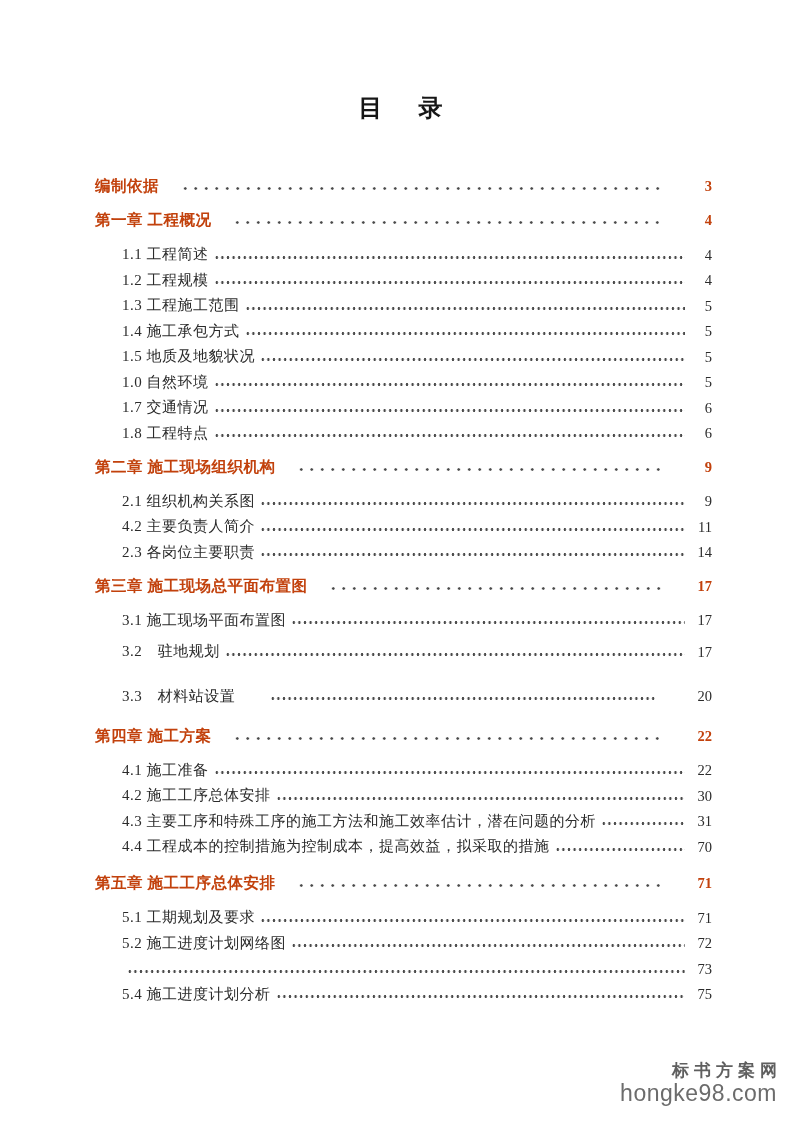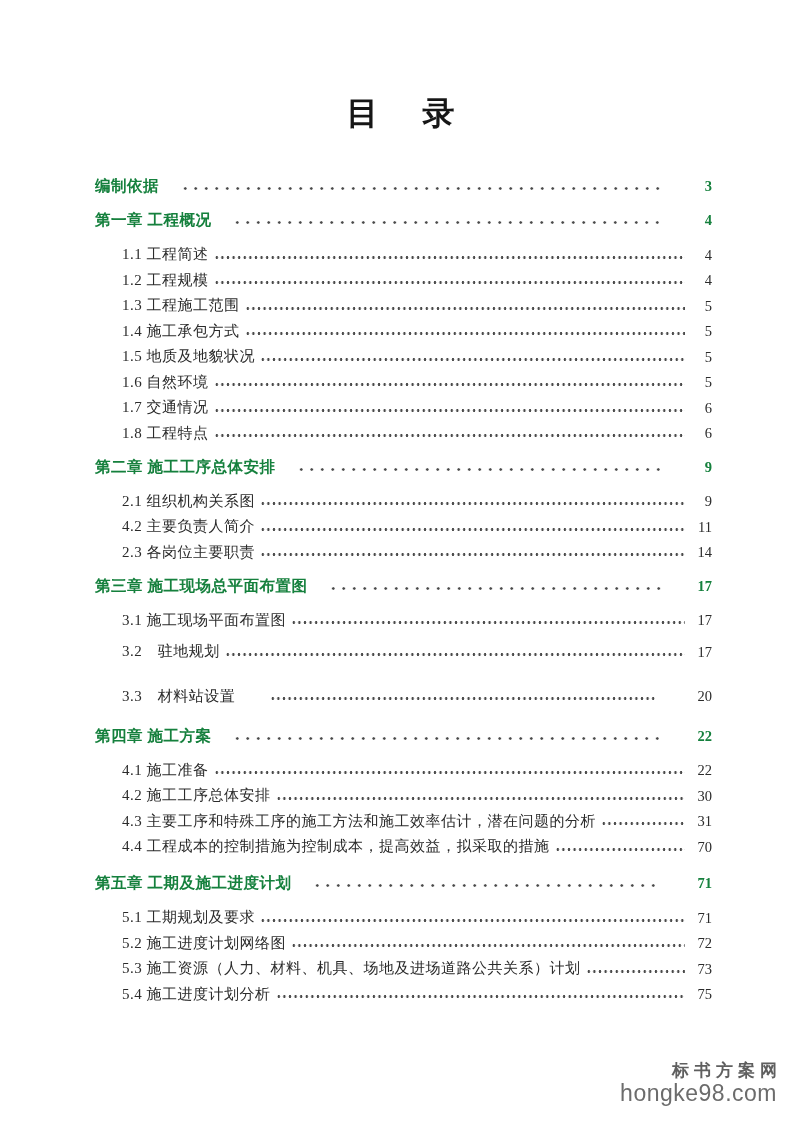--- a/index.html
+++ b/index.html
@@ -16,21 +16,21 @@
     font-family: "Liberation Serif", "DejaVu Serif", serif;
     color: #2b2b2b;
   }
   .doc-title {
     position: absolute;
     top: 92px;
     left: 95px;
     width: 617px;
     margin: 0;
     text-align: center;
-    font-size: 32px;
+    font-size: 24px;
     font-weight: 600;
     letter-spacing: 6px;
     color: #161616;
     white-space: pre;
   }
   .toc {
     position: absolute;
     top: 169px;
     left: 95px;
     width: 617px;
@@ -62,21 +62,21 @@
     text-align: right;
     font-size: 14.5px;
     line-height: 1.15;
     letter-spacing: 0;
   }
   .row.chapter {
     font-weight: bold;
     font-size: 15.5px;
     margin-top: 8px;
     margin-bottom: 9px;
-    color: #15803d;
+    color: #c2410c;
     gap: 16px;
   }
   .row.chapter:first-child { margin-top: 0; }
   .row.chapter .leader {
     background-size: 10.5px 5px;
     margin-right: 10px;
   }
   .row.sub { padding-left: 27px; }
   .watermark {
     position: absolute;
@@ -137,36 +137,36 @@
         <span class="label">1.4 施工承包方式</span>
         <span class="leader"></span>
         <span class="pagenum">5</span>
       </div>
       <div class="row sub">
         <span class="label">1.5 地质及地貌状况</span>
         <span class="leader"></span>
         <span class="pagenum">5</span>
       </div>
       <div class="row sub">
-        <span class="label">1.6 自然环境</span>
+        <span class="label">1.0 自然环境</span>
         <span class="leader"></span>
         <span class="pagenum">5</span>
       </div>
       <div class="row sub">
         <span class="label">1.7 交通情况</span>
         <span class="leader"></span>
         <span class="pagenum">6</span>
       </div>
       <div class="row sub">
         <span class="label">1.8 工程特点</span>
         <span class="leader"></span>
         <span class="pagenum">6</span>
       </div>
       <div class="row chapter">
-        <span class="label">第二章 施工工序总体安排</span>
+        <span class="label">第二章 施工现场组织机构</span>
         <span class="leader"></span>
         <span class="pagenum">9</span>
       </div>
       <div class="row sub">
         <span class="label">2.1 组织机构关系图</span>
         <span class="leader"></span>
         <span class="pagenum">9</span>
       </div>
       <div class="row sub">
         <span class="label">4.2 主要负责人简介</span>
@@ -217,36 +217,35 @@
         <span class="label">4.3 主要工序和特殊工序的施工方法和施工效率估计，潜在问题的分析</span>
         <span class="leader"></span>
         <span class="pagenum">31</span>
       </div>
       <div class="row sub">
         <span class="label">4.4 工程成本的控制措施为控制成本，提高效益，拟采取的措施</span>
         <span class="leader"></span>
         <span class="pagenum">70</span>
       </div>
       <div class="row chapter" style="margin-top: 11px;">
-        <span class="label">第五章 工期及施工进度计划</span>
+        <span class="label">第五章 施工工序总体安排</span>
         <span class="leader"></span>
         <span class="pagenum">71</span>
       </div>
       <div class="row sub">
         <span class="label">5.1 工期规划及要求</span>
         <span class="leader"></span>
         <span class="pagenum">71</span>
       </div>
       <div class="row sub">
         <span class="label">5.2 施工进度计划网络图</span>
         <span class="leader"></span>
         <span class="pagenum">72</span>
       </div>
       <div class="row sub">
-        <span class="label">5.3 施工资源（人力、材料、机具、场地及进场道路公共关系）计划</span>
         <span class="leader"></span>
         <span class="pagenum">73</span>
       </div>
       <div class="row sub">
         <span class="label">5.4 施工进度计划分析</span>
         <span class="leader"></span>
         <span class="pagenum">75</span>
       </div>
     </div>
 

